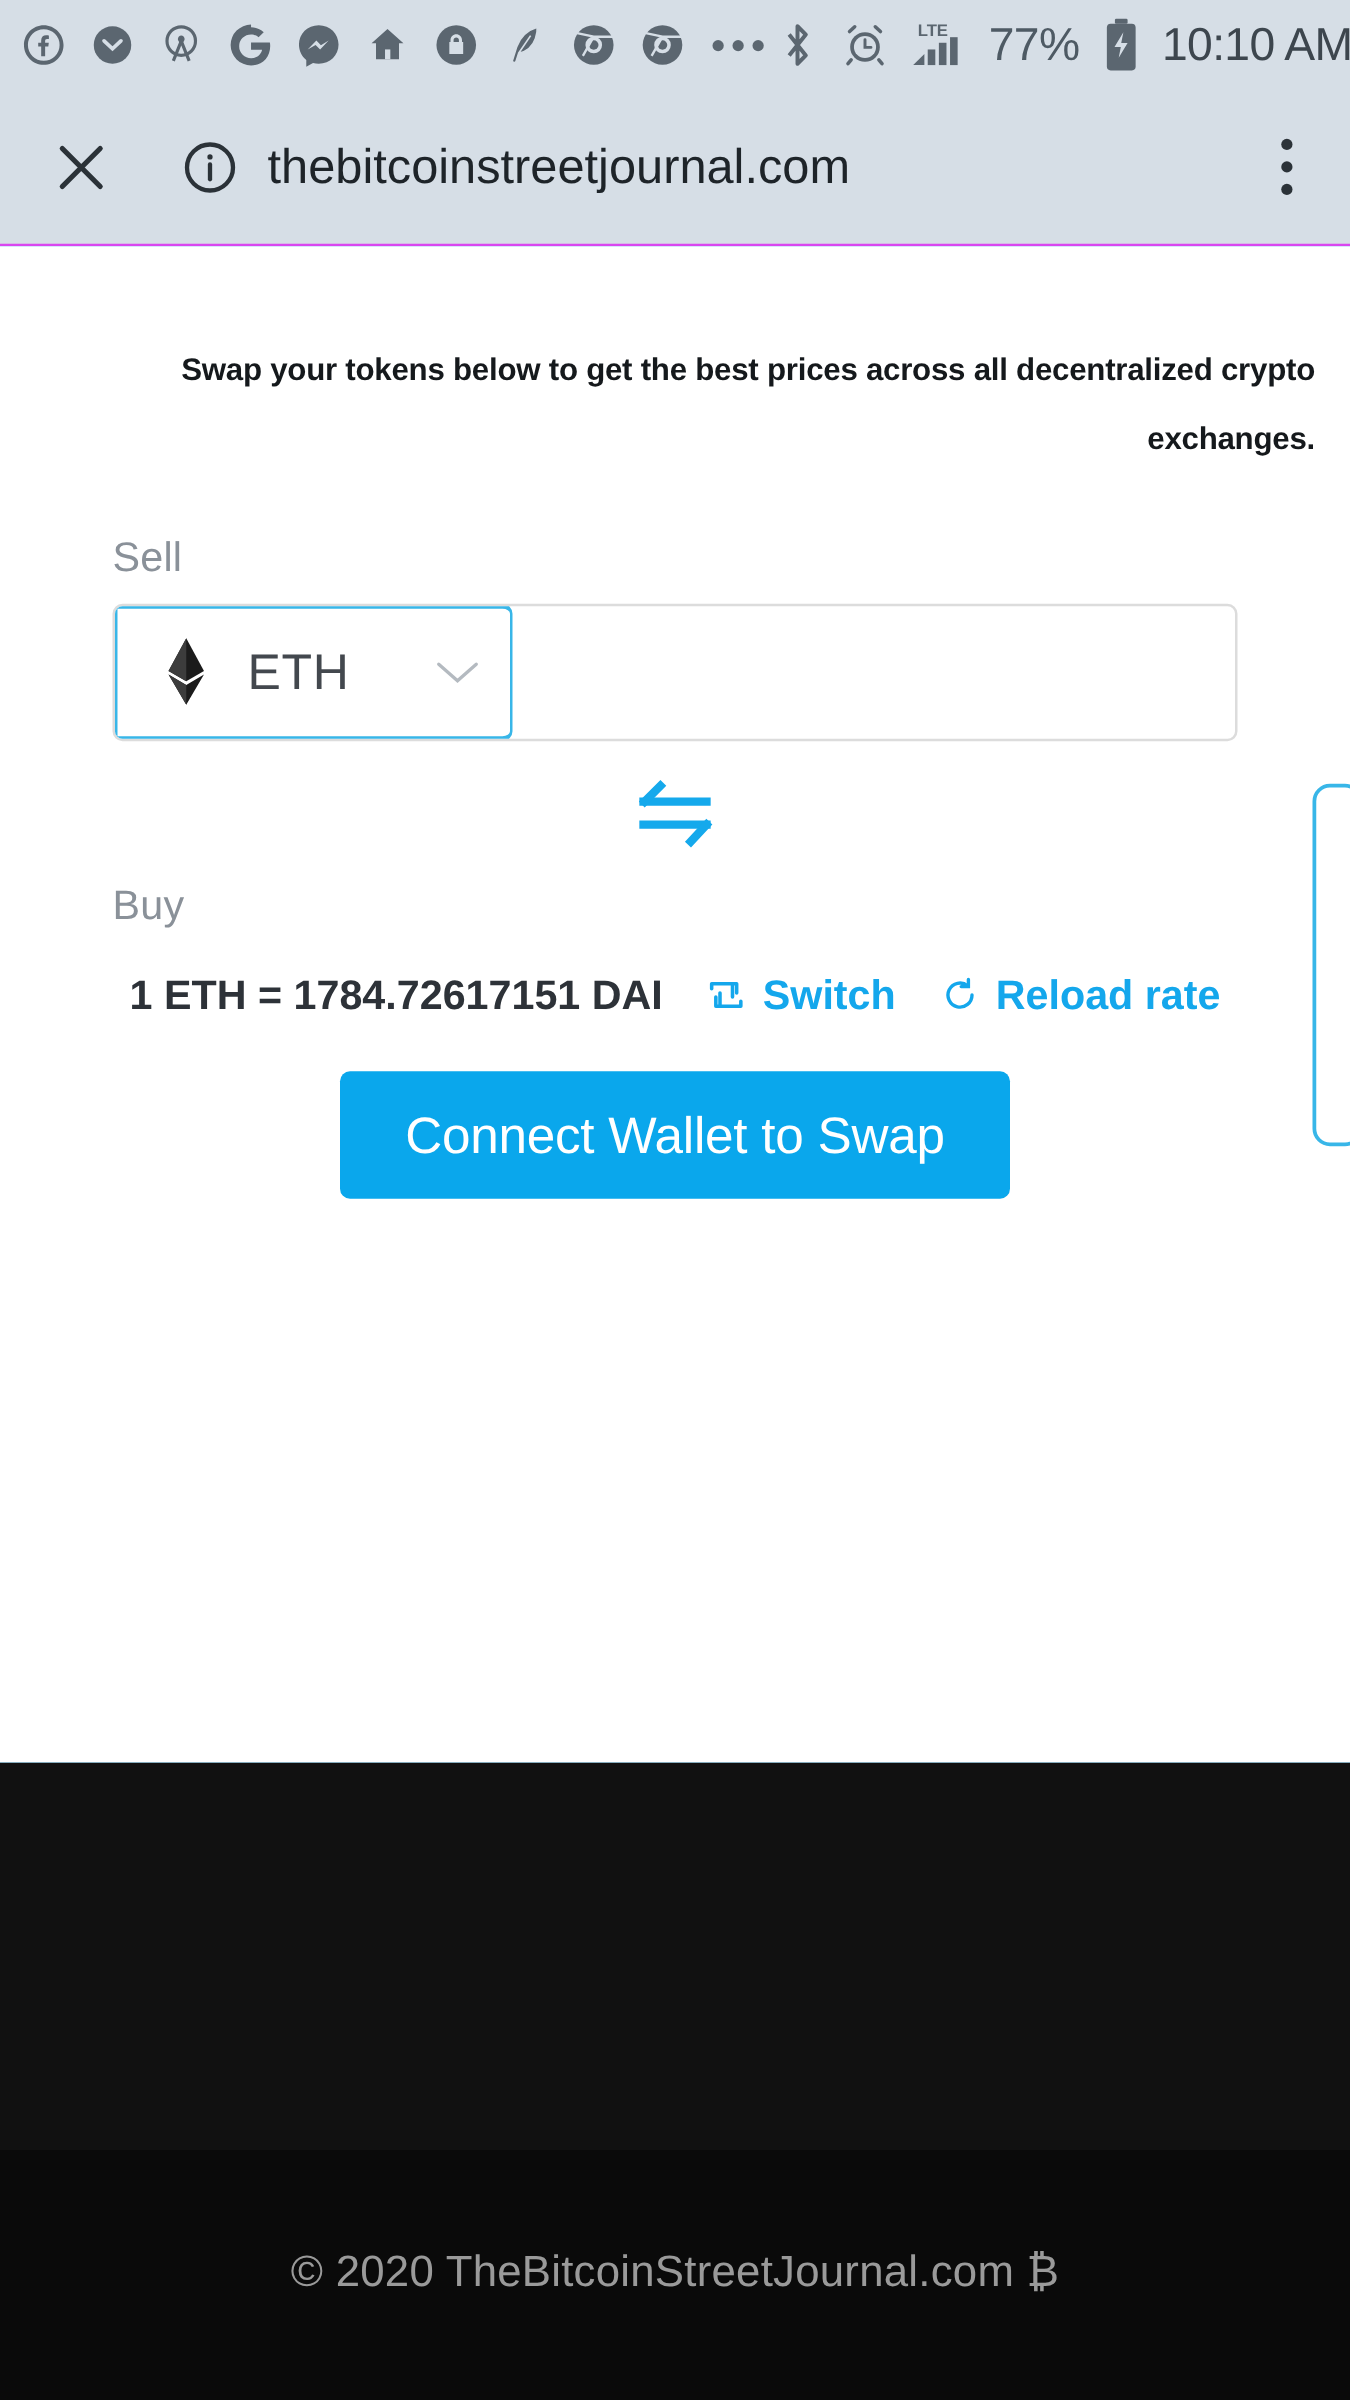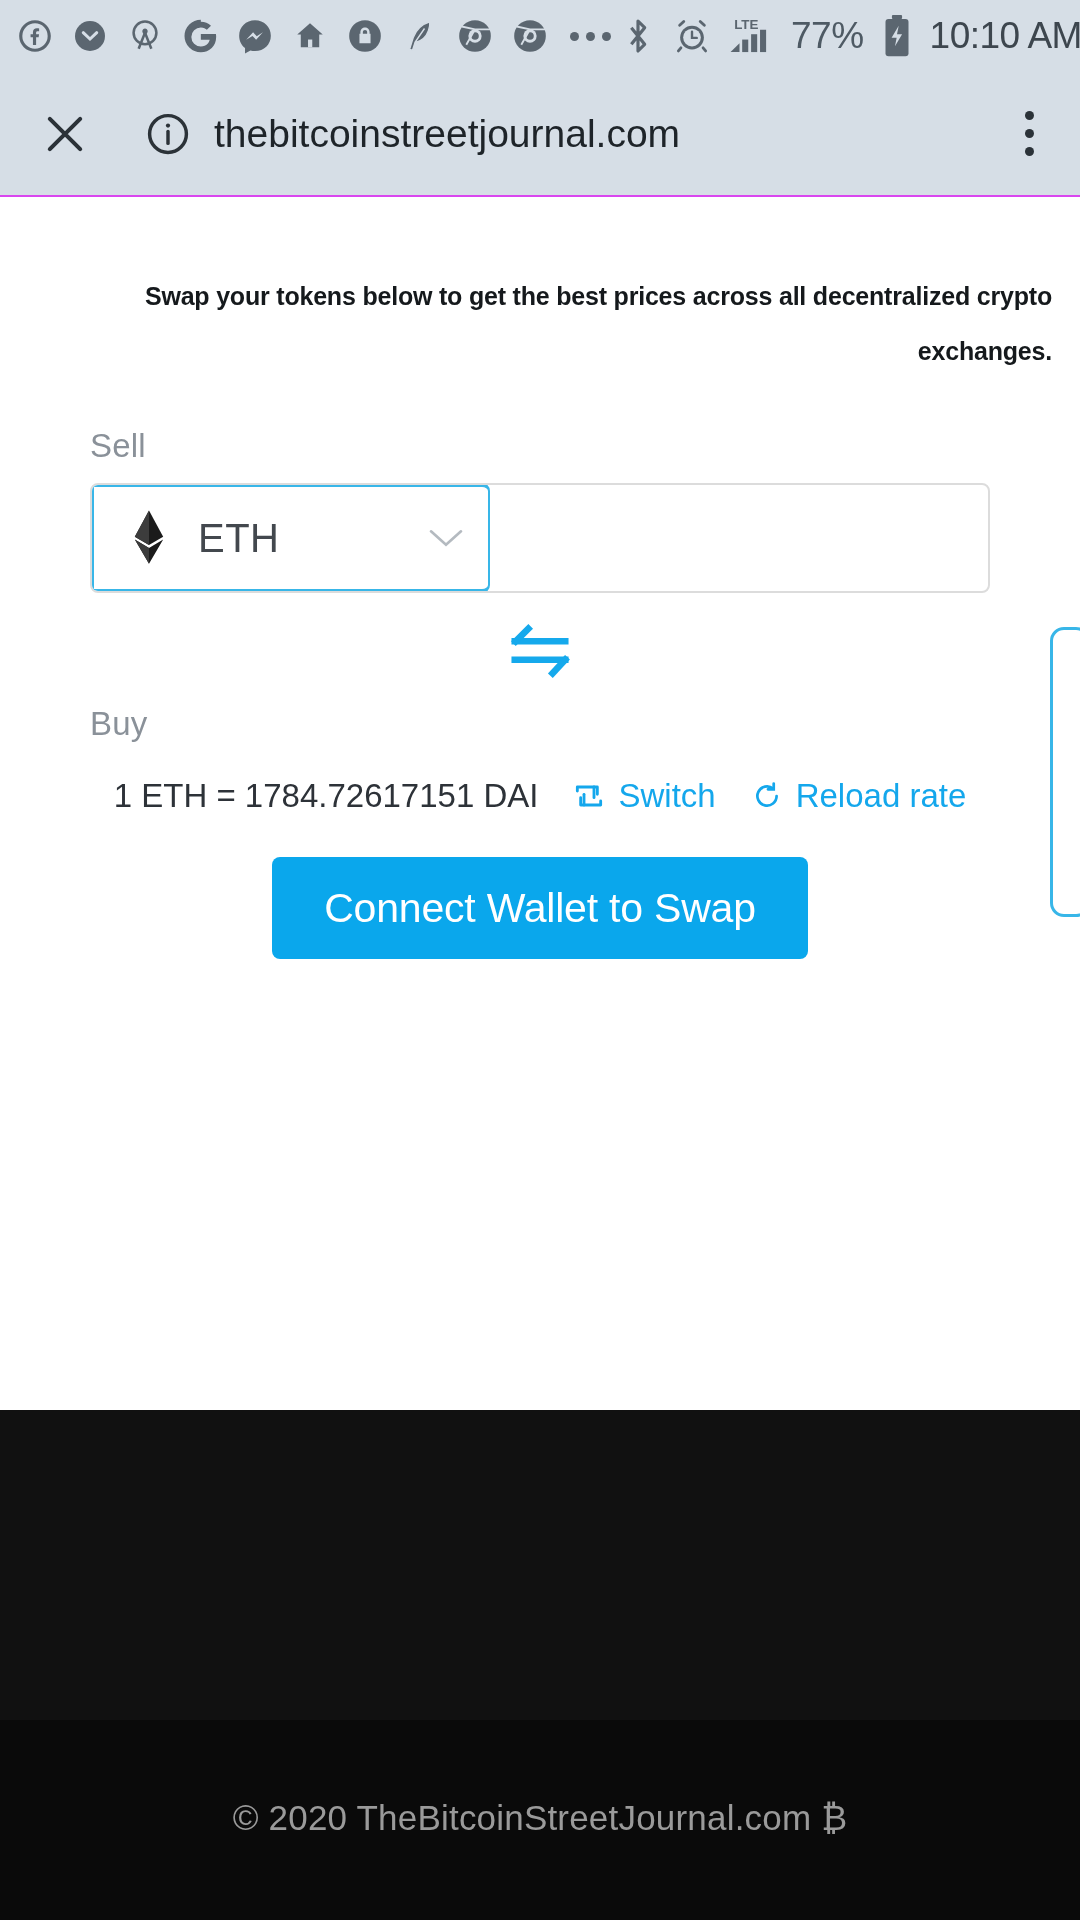--- a/index.html
+++ b/index.html
@@ -150,21 +150,21 @@
     display: flex;
     align-items: center;
     padding-left: 30px;
     font-size: 44px;
     color: #3c4147;
     letter-spacing: -0.5px;
     overflow: hidden;
     white-space: nowrap;
   }
   .token-select {
-    width: 398px;
+    width: 318px;
     display: flex;
     align-items: center;
     gap: 20px;
     padding: 0 22px 0 26px;
     background: #ffffff;
     position: relative;
   }
   .token-select.active {
     border-top: 4px solid #38b6e8;
     border-left: 2px solid #38b6e8;
@@ -193,20 +193,21 @@
 
   .rate-line {
     display: flex;
     align-items: center;
     justify-content: center;
     gap: 0;
     margin-top: 34px;
     padding: 0 40px;
     font-size: 33px;
     white-space: nowrap;
+    font-weight: bold;
   }
   .rate-text { color: #2d3238; }
   .rate-action {
     display: flex; align-items: center; gap: 12px;
     color: #14a7ec;
     margin-left: 34px;
   }
   .rate-action span { letter-spacing: 0px; }
 
   .connect-wrap {

